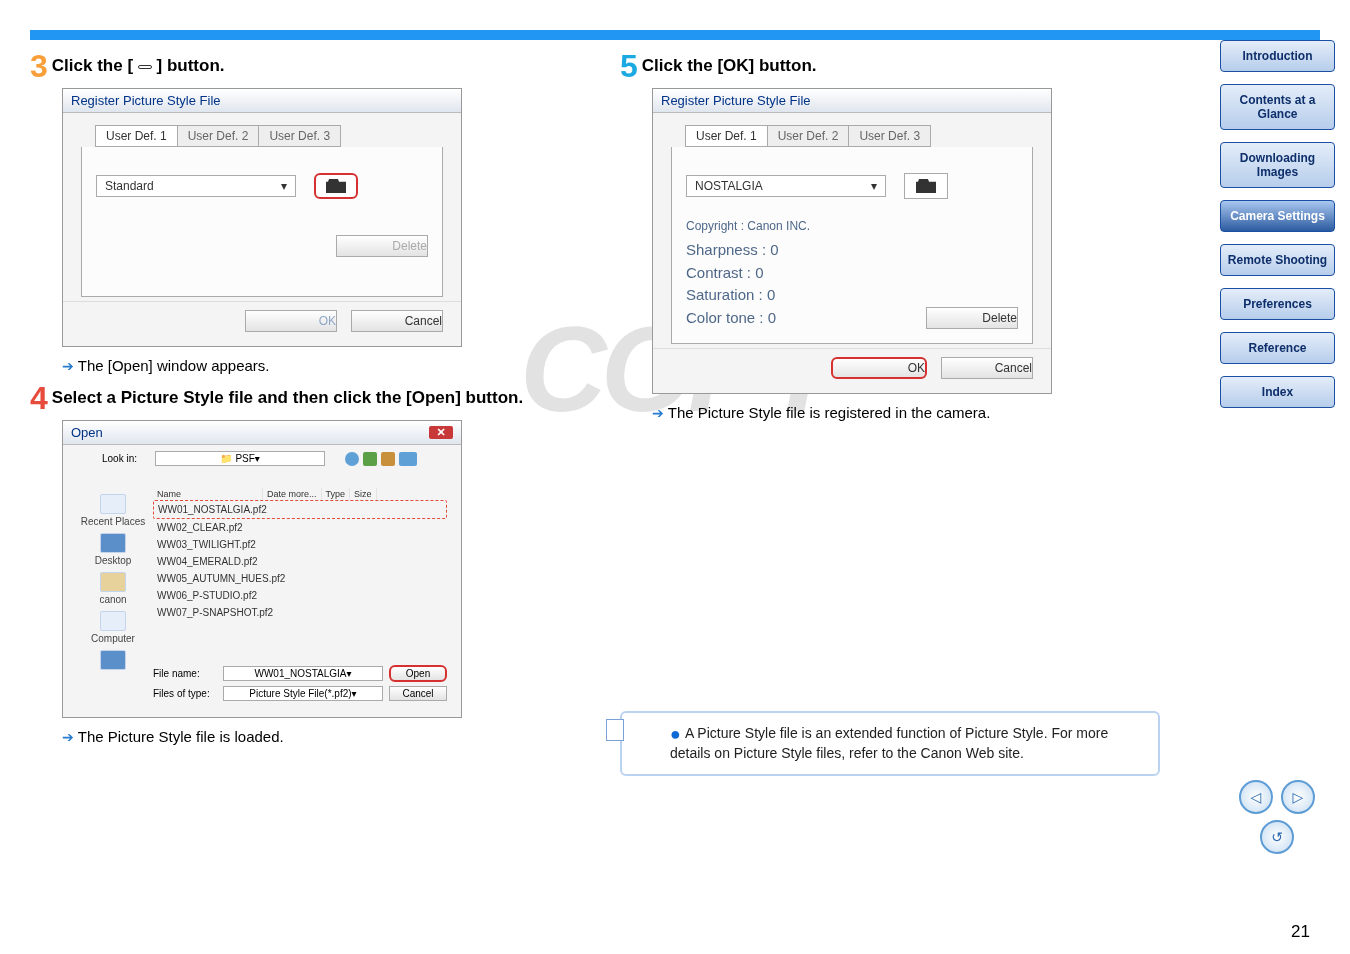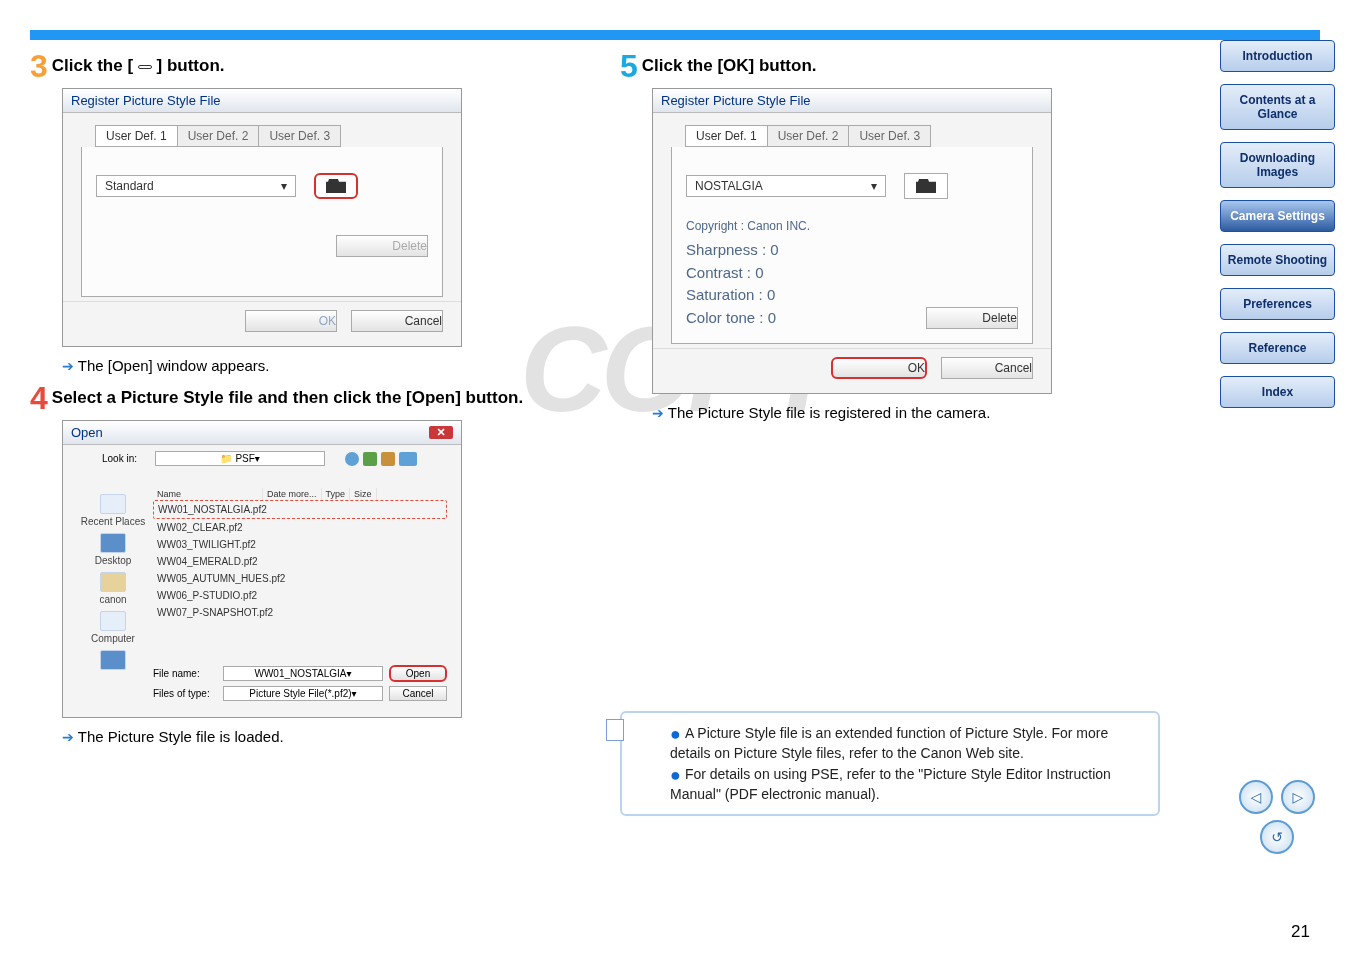--- a/index.html
+++ b/index.html
@@ -231,21 +231,20 @@
         <span class="btn ok-highlight">OK</span>
         <span class="btn" style="margin-left:10px;">Cancel</span>
       </div>
     </div>
     <div class="result-text"><span class="arrow-r">➔</span><span>The Picture Style file is registered in the camera.</span></div>
 
     <div style="position:absolute;top:660px;left:0;width:540px;">
       <div class="info-box">
         <div class="doc-ico"></div>
         <div><span class="bul">●</span><span>A Picture Style file is an extended function of Picture Style. For more details on Picture Style files, refer to the Canon Web site.</span></div>
-        <div><span class="bul">●</span><span>For details on using PSE, refer to the "Picture Style Editor Instruction Manual" (PDF electronic manual).</span></div>
       </div>
     </div>
   </div>
 </div>
 
 <div class="sidebar">
   <a class="nav-btn light">Introduction</a>
   <a class="nav-btn light">Contents at a Glance</a>
   <a class="nav-btn light">Downloading Images</a>
   <a class="nav-btn">Camera Settings</a>

